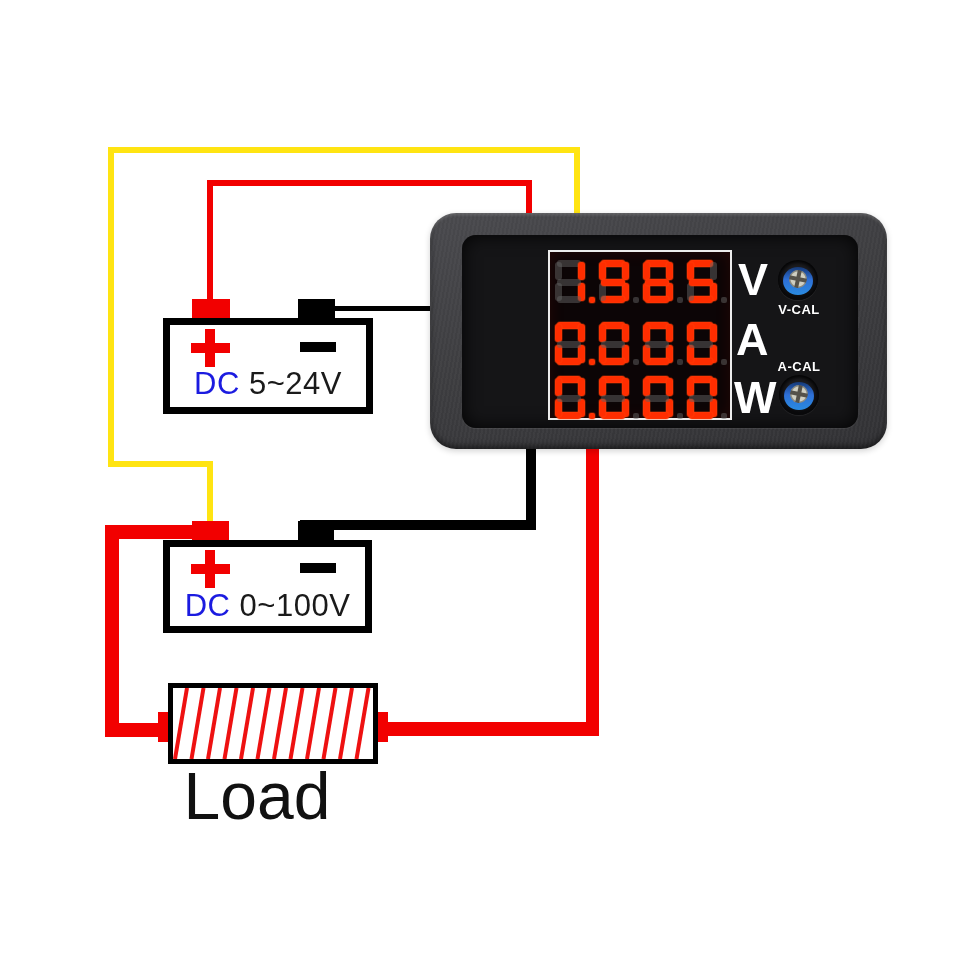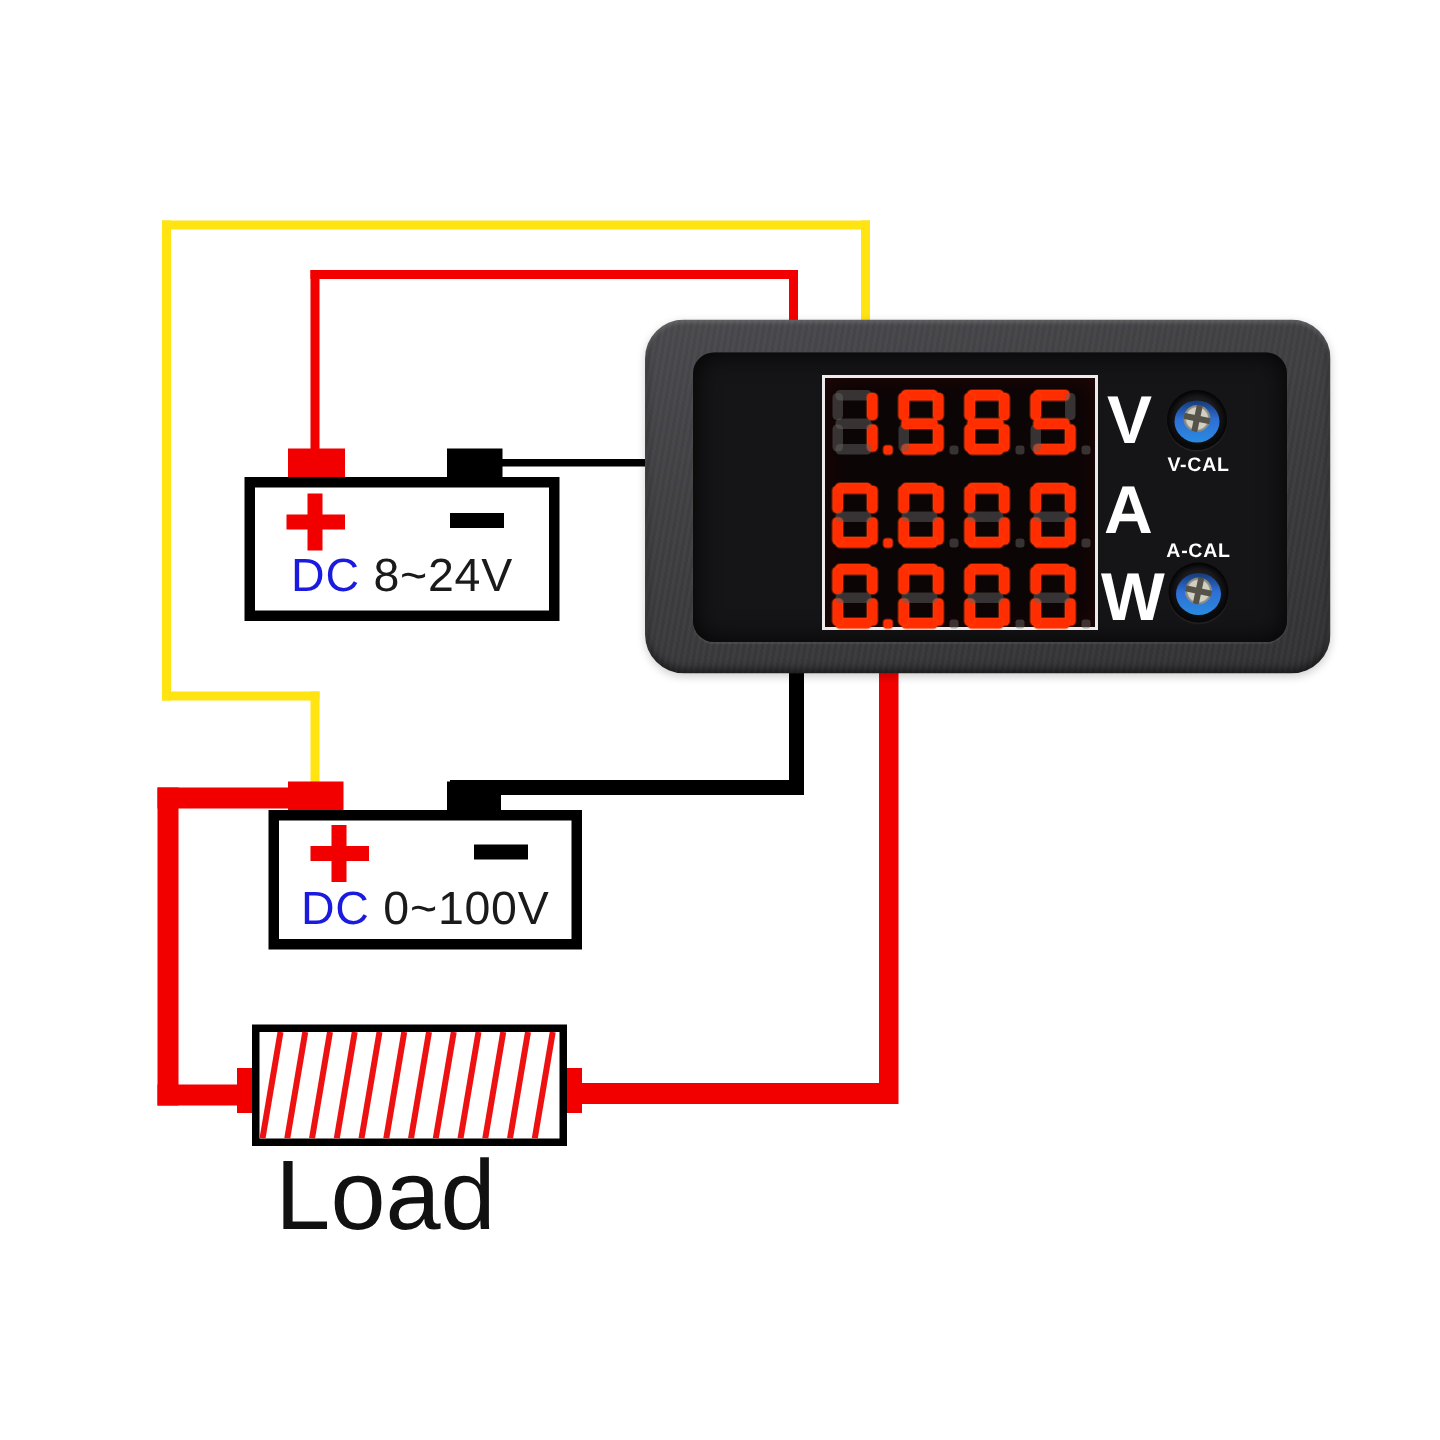--- a/index.html
+++ b/index.html
@@ -110,27 +110,27 @@
 
   <div class="terminal red" style="left:192px;top:299px;width:38px;height:20px;"></div>
   <div class="terminal black" style="left:298px;top:299px;width:37px;height:20px;"></div>
   <div class="battery-box" style="left:163px;top:318px;width:210px;height:96px;">
     <div>
       <div class="bar red" style="left:35px;top:4px;width:10px;height:38px;"></div>
       <div class="bar red" style="left:21px;top:18px;width:39px;height:10px;"></div>
     </div>
     <div class="bar black" style="left:130px;top:17px;width:36px;height:10px;"></div>
     <div class="dc-line" style="top:41px;">
-      <span class="dc">DC</span>&nbsp;<span>8~24V</span>
+      <span class="dc">DC</span>&nbsp;<span>5~24V</span>
     </div>
   </div>
 
   <div class="terminal red" style="left:192px;top:521px;width:37px;height:20px;"></div>
   <div class="terminal black" style="left:298px;top:521px;width:36px;height:20px;"></div>
-  <div class="battery-box" style="left:163px;top:540px;width:209px;height:93px;margin-left:16px;">
+  <div class="battery-box" style="left:163px;top:540px;width:209px;height:93px;">
     <div>
       <div class="bar red" style="left:35px;top:3px;width:10px;height:38px;"></div>
       <div class="bar red" style="left:21px;top:17px;width:39px;height:10px;"></div>
     </div>
     <div class="bar black" style="left:130px;top:16px;width:36px;height:10px;"></div>
     <div class="dc-line" style="top:41px;">
       <span class="dc">DC</span>&nbsp;<span>0~100V</span>
     </div>
   </div>
 

